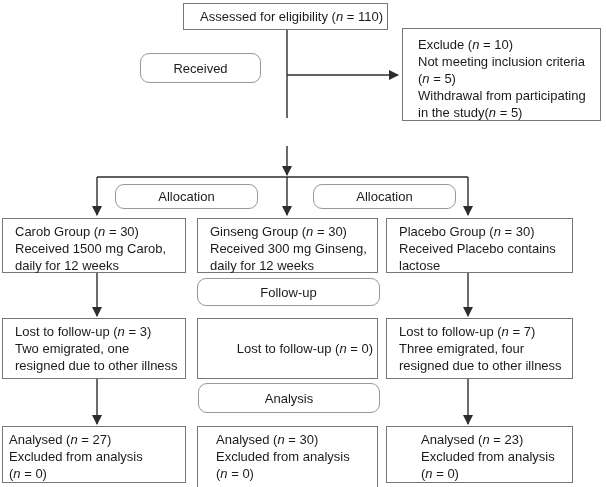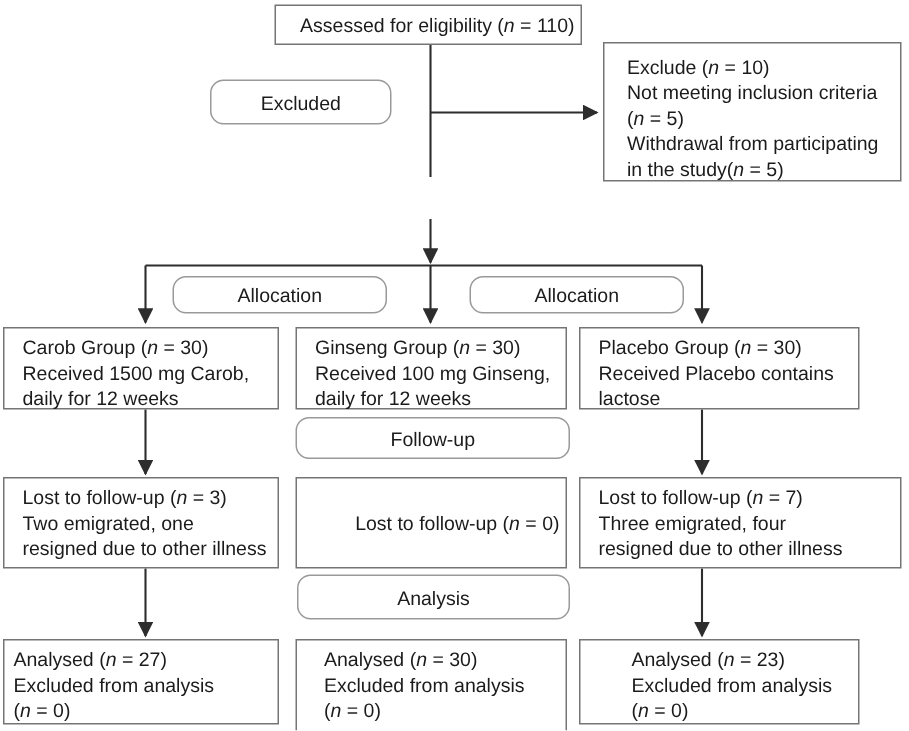--- a/index.html
+++ b/index.html
@@ -45,21 +45,21 @@
       <line x1="97" y1="378" x2="97" y2="424" marker-end="url(#arrow)"></line>
       <line x1="468" y1="378" x2="468" y2="424" marker-end="url(#arrow)"></line>
     </g>
   </svg>
 
   <div class="box center" style="left:183px;top:3px;width:205px;height:27px">
     <span class="fmt">Assessed for eligibility (<i>n</i> = 110)</span>
   </div>
 
   <div class="stage" style="left:140px;top:53px;width:121px;height:30px">
-    <span class="fmt">Excluded</span>
+    <span class="fmt">Received</span>
   </div>
 
   <div class="box" style="left:402px;top:28px;width:199px;height:93px;padding:7px 6px 2px 15px">
     <div class="ln fmt">Exclude (<i>n</i> = 10)</div>
     <div class="ln fmt">Not meeting inclusion criteria (<i>n</i> = 5)</div>
     <div class="ln fmt">Withdrawal from participating in the study(<i>n</i> = 5)</div>
   </div>
 
 
   <div class="stage" style="left:115px;top:184px;width:143px;height:25px">
@@ -69,42 +69,42 @@
     <span class="fmt">Allocation</span>
   </div>
 
   <div class="box" style="left:2px;top:218px;width:184px;height:55px">
     <div class="ln fmt">Carob Group (<i>n</i> = 30)</div>
     <div class="ln fmt">Received 1500 mg Carob,</div>
     <div class="ln fmt">daily for 12 weeks</div>
   </div>
   <div class="box" style="left:197px;top:218px;width:181px;height:55px">
     <div class="ln fmt">Ginseng Group (<i>n</i> = 30)</div>
-    <div class="ln fmt">Received 100 mg Ginseng,</div>
+    <div class="ln fmt">Received 300 mg Ginseng,</div>
     <div class="ln fmt">daily for 12 weeks</div>
   </div>
   <div class="box" style="left:386px;top:218px;width:187px;height:55px">
     <div class="ln fmt">Placebo Group (<i>n</i> = 30)</div>
     <div class="ln fmt">Received Placebo contains</div>
     <div class="ln fmt">lactose</div>
   </div>
 
   <div class="stage" style="left:197px;top:278px;width:183px;height:28px">
     <span class="fmt">Follow-up</span>
   </div>
 
   <div class="box" style="left:2px;top:318px;width:184px;height:61px">
     <div class="ln fmt">Lost to follow-up (<i>n</i> = 3)</div>
     <div class="ln fmt">Two emigrated, one</div>
     <div class="ln fmt">resigned due to other illness</div>
   </div>
   <div class="box center" style="left:197px;top:318px;width:181px;height:61px">
     <span class="fmt">Lost to follow-up (<i>n</i> = 0)</span>
   </div>
-  <div class="box" style="left:386px;top:318px;width:215px;height:61px">
+  <div class="box" style="left:386px;top:318px;width:187px;height:61px">
     <div class="ln fmt">Lost to follow-up (<i>n</i> = 7)</div>
     <div class="ln fmt">Three emigrated, four</div>
     <div class="ln fmt">resigned due to other illness</div>
   </div>
 
   <div class="stage" style="left:198px;top:383px;width:182px;height:30px">
     <span class="fmt">Analysis</span>
   </div>
 
   <div class="box" style="left:2px;top:426px;width:184px;height:57px;padding-left:6px">

